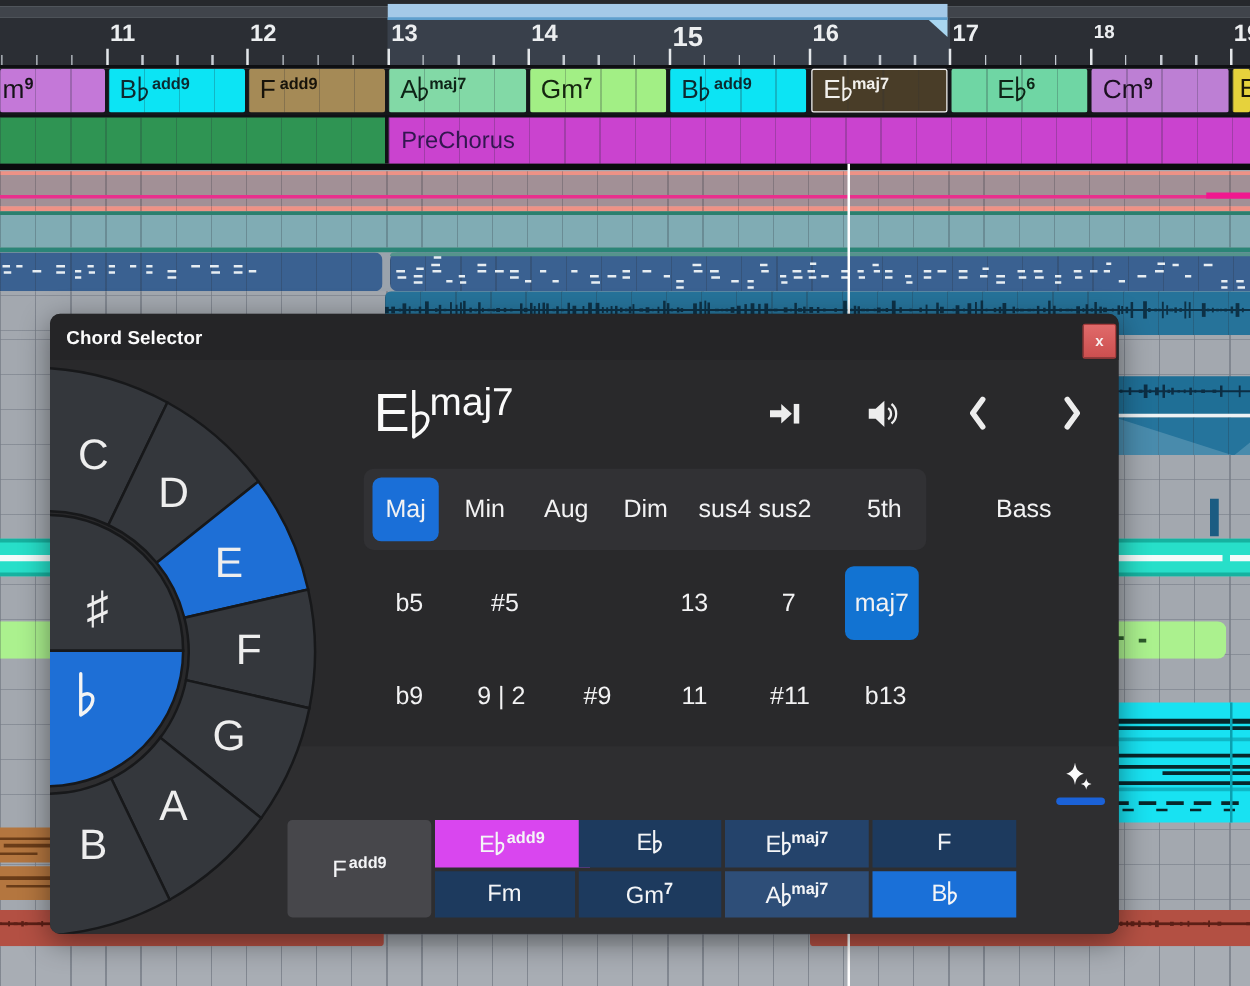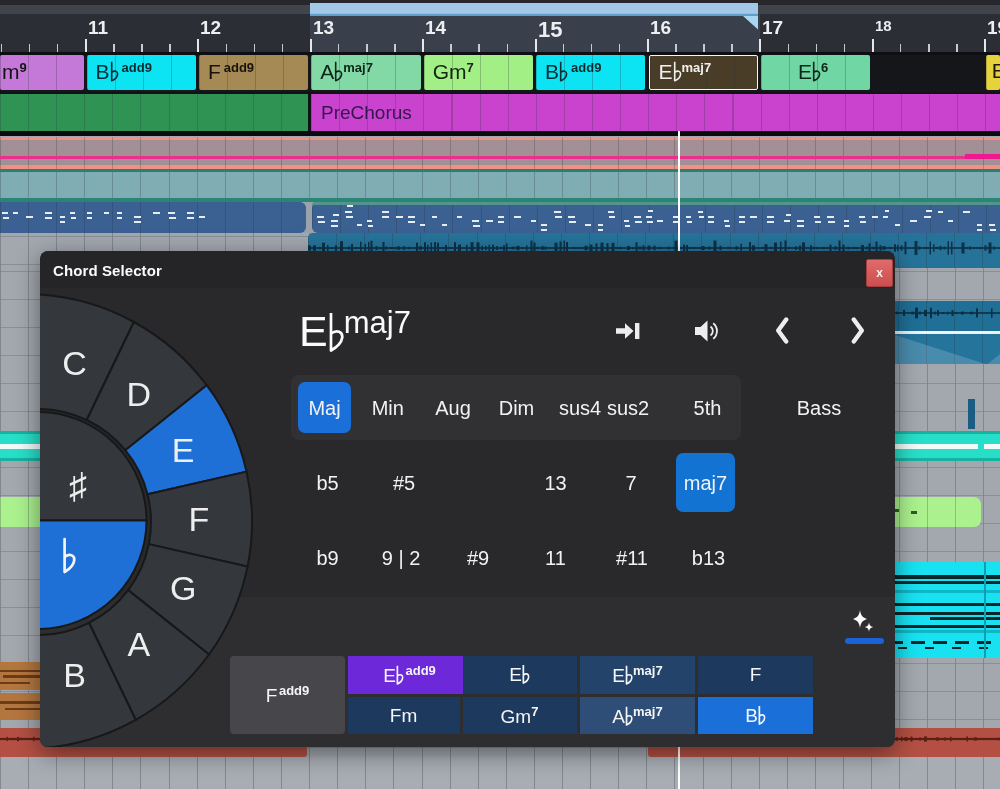--- a/index.html
+++ b/index.html
@@ -105,20 +105,23 @@
     </div>
 <div class="chord-blk beatgrid" style="left:648.5px;width:109.4px;background-color:#493d28;border:1.5px solid #f5f5f5;">
       <span class="lbl" style="color:#f2f0ec;left:9px;">E<svg class="fsvg" width="9" height="21" viewBox="0 0 9 21" style="margin-bottom:-4px;">
           <path d="M1.7 0 V19 M1.7 10.6 C5 8.2 8 9.7 7.5 12.8 C7.1 15.7 4.4 17.9 1.7 19" fill="none" stroke="#f2f0ec" stroke-width="1.6" stroke-linecap="round"></path>
         </svg><sup class="s">maj7</sup></span>
     </div>
 <div class="chord-blk beatgrid" style="left:760.9px;width:109.4px;background-color:#6fd6a4;">
       <span class="lbl" style="color:#0e2417;left:9px;margin-left:28px;">E<svg class="fsvg" width="9" height="21" viewBox="0 0 9 21" style="margin-bottom:-4px;">
           <path d="M1.7 0 V19 M1.7 10.6 C5 8.2 8 9.7 7.5 12.8 C7.1 15.7 4.4 17.9 1.7 19" fill="none" stroke="#0e2417" stroke-width="1.6" stroke-linecap="round"></path>
         </svg><sup class="s">6</sup></span>
+    </div>
+<div class="chord-blk beatgrid" style="left:873.3px;width:109.4px;background-color:#bd7fd4;">
+      <span class="lbl" style="color:#1b1020;left:9px;">Cm<sup class="s">9</sup></span>
     </div>
 <div class="chord-blk beatgrid" style="left:985.7px;width:14.3px;background-color:#e6d23c;">
       <span class="lbl" style="color:#1b1808;left:6px;">E</span>
     </div>
   <div class="abs" style="left:0;top:92px;width:1000px;height:39px;background:#101216;"></div>
 
   <div class="abs beatgrid" style="left:0;top:94px;width:308px;height:37px;background-color:#2f9453;"></div>
   <div class="abs beatgrid" style="left:311px;top:94px;width:689px;height:37px;background-color:#ca43cf;"></div>
   <div class="abs" style="left:321px;top:102px;font-size:19px;color:#331650;">PreChorus</div>
   <div class="abs" style="left:0;top:131px;width:1000px;height:5px;background:#0a0b0d;"></div>
@@ -994,21 +997,21 @@
     <div class="qlbl" style="left:287.5px;top:307px;">b9</div>
     <div class="qlbl" style="left:361px;top:307px;">9 | 2</div>
     <div class="qlbl" style="left:438px;top:307px;">#9</div>
     <div class="qlbl" style="left:515.5px;top:307px;">11</div>
     <div class="qlbl" style="left:592px;top:307px;">#11</div>
     <div class="qlbl" style="left:668.5px;top:307px;">b13</div>
 
     <div class="cell" style="left:190px;top:405px;width:115px;height:78px;background:#47474b;border-radius:4px;">
         <span class="t">F <sup class="s">add9</sup></span>
       </div>
-    <div class="cell" style="left:307.5px;top:405px;width:124px;height:38px;background:#6d28d9;">
+    <div class="cell" style="left:307.5px;top:405px;width:124px;height:38px;background:#d946ef;">
         <span class="t">E<svg class="fsvg" width="8" height="20" viewBox="0 0 8 20" style="margin-bottom:-4px;">
             <path d="M1.7 0 V18 M1.7 10 C4.7 7.8 7.4 9.2 7 12.1 C6.6 14.8 4.2 17 1.7 18" fill="none" stroke="#f4f5f7" stroke-width="1.7" stroke-linecap="round"></path>
           </svg> <sup class="s">add9</sup></span>
       </div>
     <div class="cell" style="left:307.5px;top:446px;width:112px;height:37px;background:#1d3a5e;">
         <span class="t">Fm</span>
       </div>
     <div class="cell" style="left:422.5px;top:405px;width:114px;height:38px;background:#1d3a5e;">
         <span class="t">E<svg class="fsvg" width="8" height="20" viewBox="0 0 8 20" style="margin-bottom:-4px;">
             <path d="M1.7 0 V18 M1.7 10 C4.7 7.8 7.4 9.2 7 12.1 C6.6 14.8 4.2 17 1.7 18" fill="none" stroke="#f4f5f7" stroke-width="1.7" stroke-linecap="round"></path>

